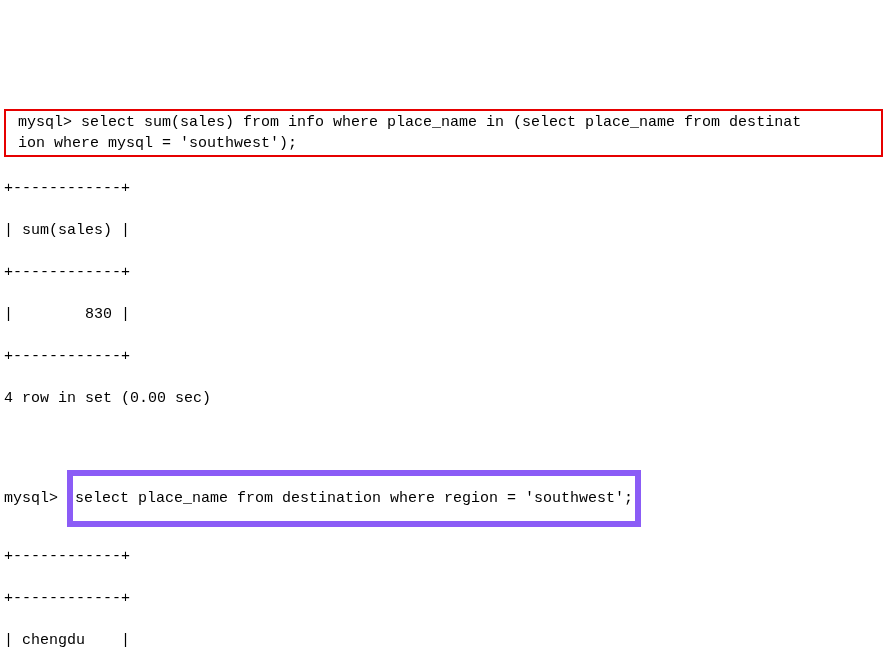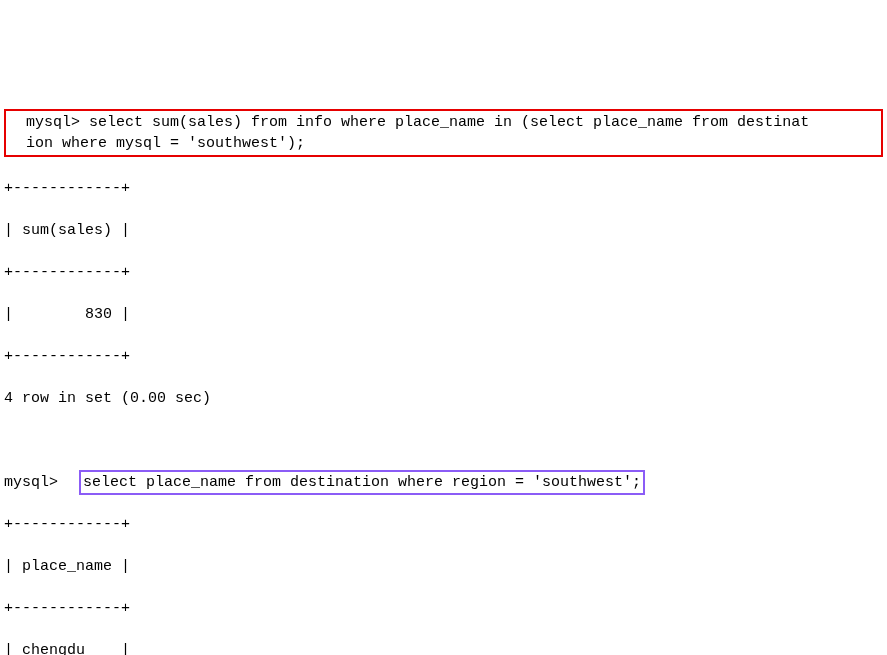--- a/index.html
+++ b/index.html
@@ -16,48 +16,47 @@
     .terminal {
       position: relative;
     }
     .line {
       display: block;
     }
     .prompt {
       white-space: pre;
     }
     .redbox {
-      border: 2px solid #8b5cf6;
+      border: 6px solid #8b5cf6;
       display: inline-block;
-      padding: 0 2px;
-      margin: -2px 12px;
+      padding: 12px 2px;
+      margin: -2px 0;
       vertical-align: baseline;
     }
     .redbox-full {
       border: 2px solid #e60000;
-      padding: 1px 20px;
+      padding: 1px 12px;
     }
   </style>
 </head>
 <body>
 
 
 
 <div class="terminal">
 <div class="redbox-full"><span class="line"><span class="prompt">mysql&gt; </span><span>select sum(sales) from info where place_name in (select place_name from destinat</span></span><span class="line">ion where mysql = 'southwest');</span></div>
 <span class="line">+------------+</span>
 <span class="line">| sum(sales) |</span>
 <span class="line">+------------+</span>
 <span class="line">|        830 |</span>
 <span class="line">+------------+</span>
 <span class="line">4 row in set (0.00 sec)</span>
 <span class="line"> </span>
 <span class="line"><span class="prompt">mysql&gt; </span><span class="redbox">select place_name from destination where region = 'southwest';</span></span>
 <span class="line">+------------+</span>
-<span class="line">| place_name |</span>
 <span class="line">+------------+</span>
 <span class="line">| chengdu    |</span>
 
 
 
 
 
 
 
 

